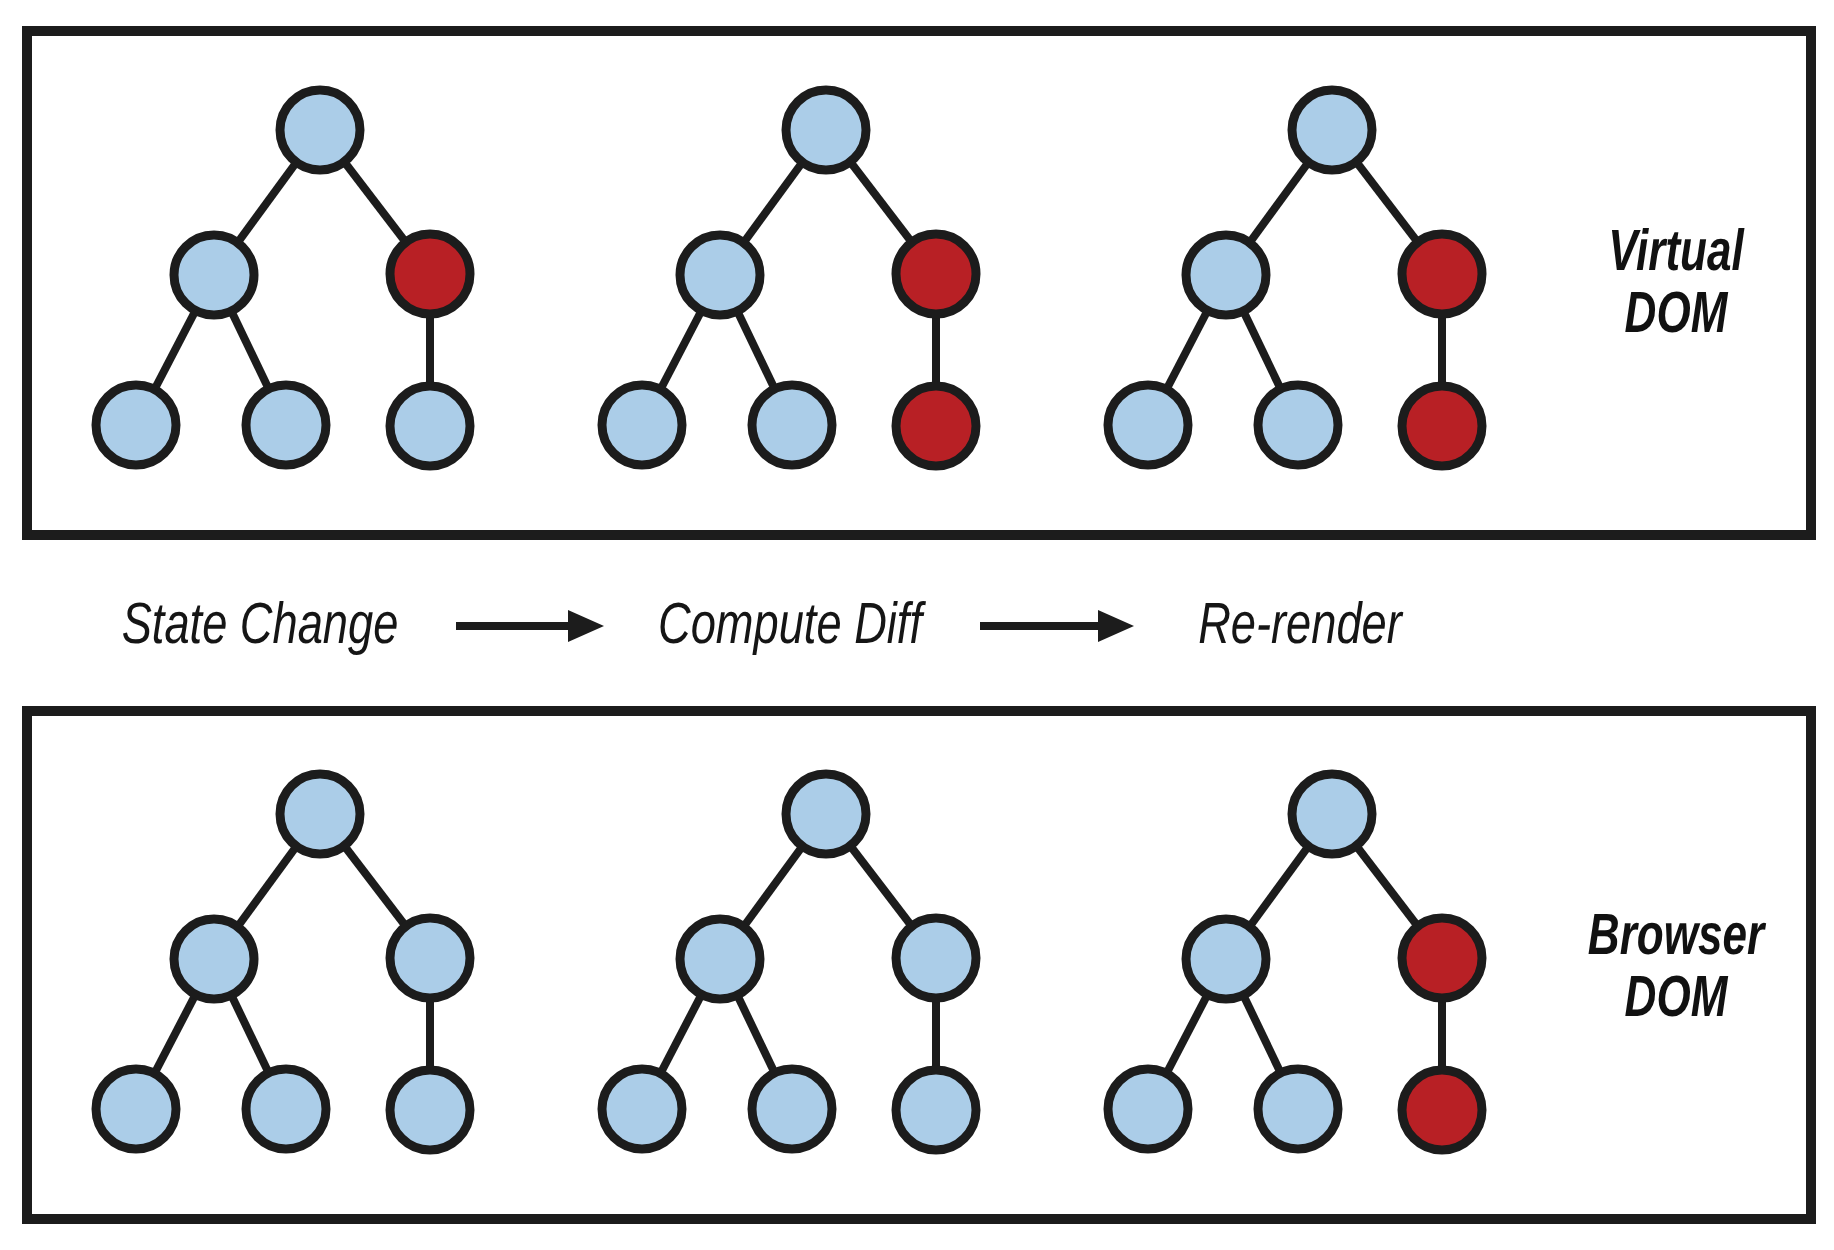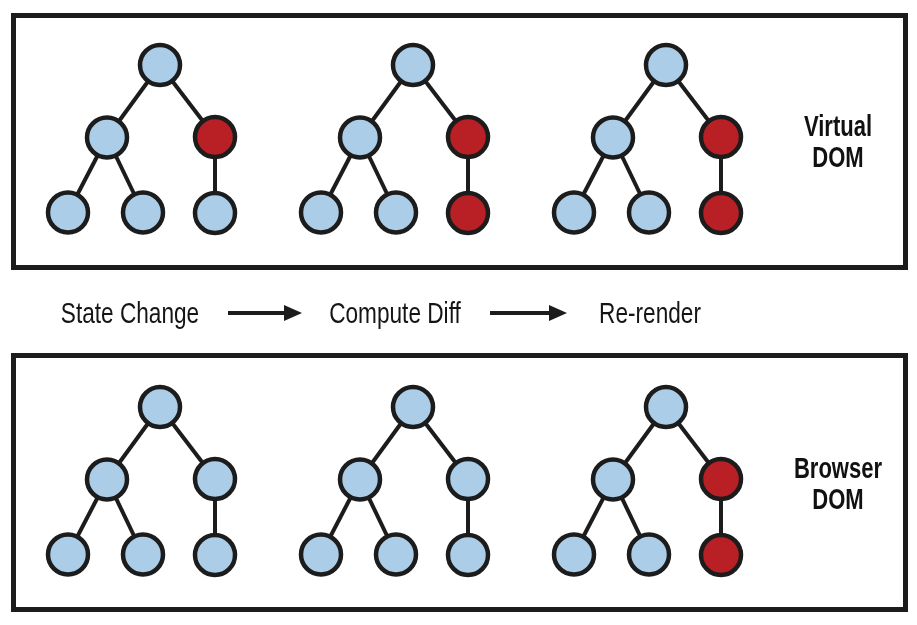--- a/index.html
+++ b/index.html
@@ -2,20 +2,21 @@
 <html><head>
 <meta charset="utf-8">
 <style>
   html,body{margin:0;padding:0;background:#ffffff;}
   .canvas{
     position:relative;
     width:917px;height:625px;
     background:#ffffff;
     font-family:"Liberation Sans", sans-serif;
     overflow:hidden;
+    font-style:italic;
   }
   .canvas svg{position:absolute;left:0;top:0;}
   .panel-label{
     position:absolute;
     left:838px;
     text-align:center;
     font-weight:bold;
     font-size:29px;
     line-height:31px;
     color:#111111;

